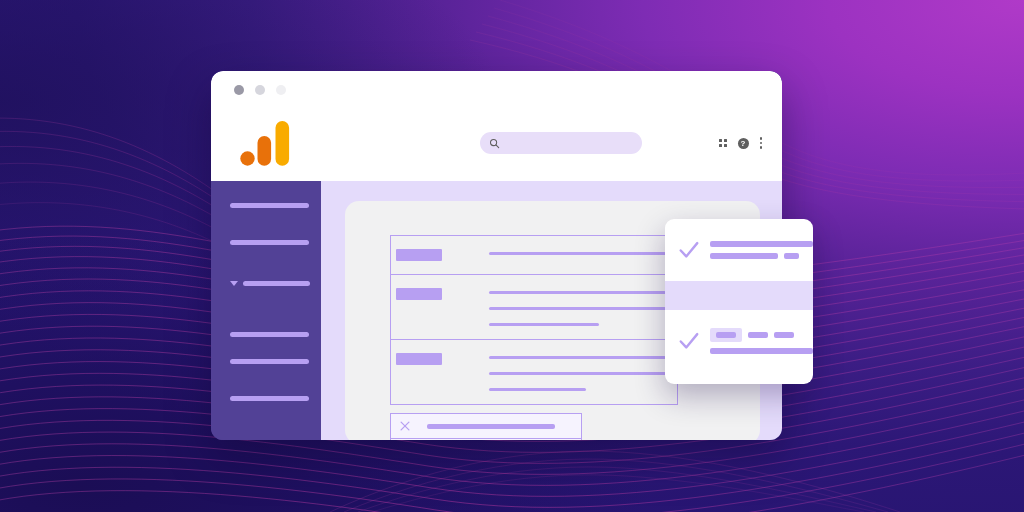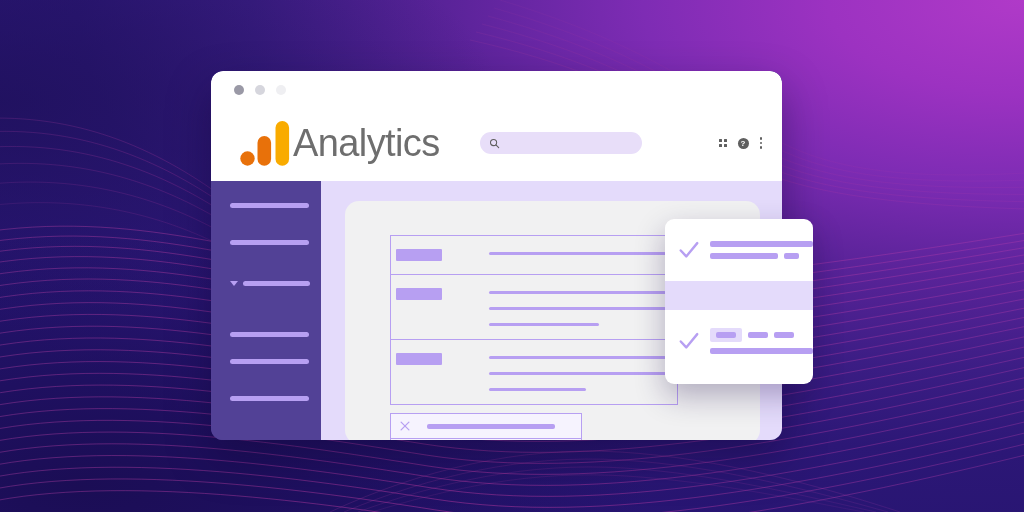--- a/index.html
+++ b/index.html
@@ -399,21 +399,20 @@
       </div>
 
       <div id="ga-logo">
         <svg width="54" height="54" viewBox="0 0 54 54" xmlns="http://www.w3.org/2000/svg">
           <circle cx="10.5" cy="42.5" r="7.2" fill="#e8710a"></circle>
           <rect x="20.5" y="20" width="13.6" height="29.8" rx="6.8" fill="#e8710a"></rect>
           <rect x="38.5" y="5" width="13.6" height="44.8" rx="6.8" fill="#f9ab00"></rect>
         </svg>
       </div>
 
-      <div id="app-title">Analytics</div>
 
       <div id="search-box">
         <svg width="11" height="11" viewBox="0 0 20 20" xmlns="http://www.w3.org/2000/svg">
           <circle cx="8.3" cy="8.3" r="5.6" fill="none" stroke="#5f5f5f" stroke-width="1.9"></circle>
           <line x1="12.6" y1="12.6" x2="17.6" y2="17.6" stroke="#5f5f5f" stroke-width="1.9" stroke-linecap="round"></line>
         </svg>
         <div id="search-input-ghost" title=""></div>
       </div>
 
       <div id="header-actions">

